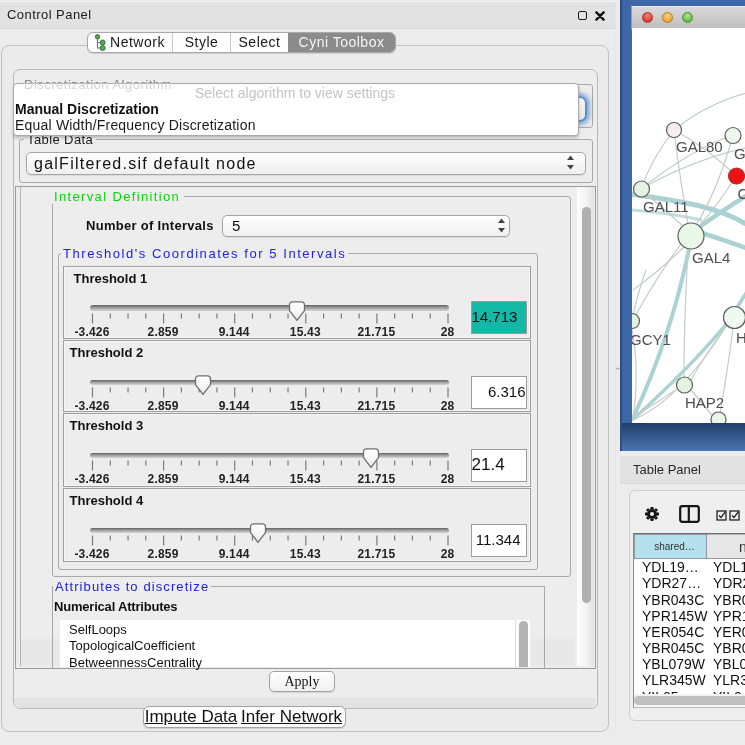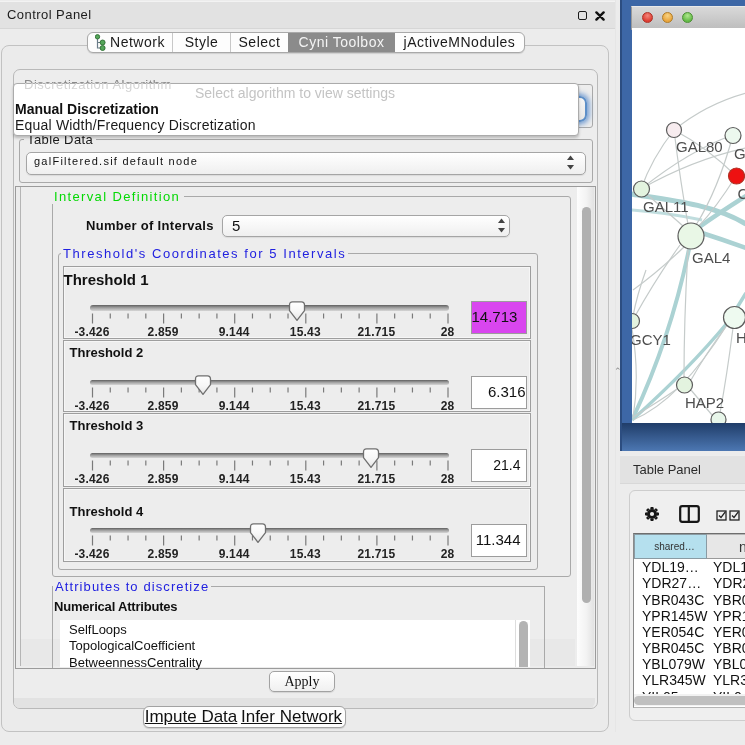--- a/index.html
+++ b/index.html
@@ -20,30 +20,29 @@
 <div class="abs" style="left:87px;top:32px;height:19px;display:flex;border:1px solid #a9a9a9;border-radius:6px;overflow:hidden;background:#fdfdfd;font-size:14px;letter-spacing:0.5px;color:#1a1a1a;box-shadow:0 1px 1px rgba(0,0,0,0.12);">
 <div class="seg" style="width:84px;line-height:19px;"><svg width="11" height="17" viewBox="0 0 11 17" style="vertical-align:-4px;margin-right:4px;">
         <path d="M2.5,3 L2.5,14.5 M2.5,8.5 L7,8.5 M2.5,14 L7,14" stroke="#6a7b88" stroke-width="1.2" fill="none"></path>
         <circle cx="2.5" cy="2.8" r="2.2" fill="#55a65a" stroke="#2c6e31" stroke-width="0.9"></circle>
         <circle cx="7.6" cy="8.5" r="2.5" fill="#55a65a" stroke="#2c6e31" stroke-width="0.9"></circle>
         <circle cx="7.6" cy="14" r="2.5" fill="#55a65a" stroke="#2c6e31" stroke-width="0.9"></circle>
       </svg>Network</div>
 <div class="seg" style="width:57px;line-height:19px;border-left:1px solid #c8c8c8;">Style</div>
 <div class="seg" style="width:57px;line-height:19px;border-left:1px solid #c8c8c8;">Select</div>
 <div class="seg" style="width:107px;line-height:19px;background:#8b8b8b;color:#f4f4f4;">Cyni Toolbox</div>
-<div class="seg" style="width:129px;line-height:19px;">jActiveMNodules</div>
 </div>
 <div class="abs" style="left:13px;top:69px;width:583px;height:638px;border:1px solid #b9b9b9;border-radius:7px;background:#ededed;"></div>
 <div class="abs" style="left:14px;top:697.5px;width:581px;height:10.5px;background:#e2e2e2;border-radius:0 0 6px 6px;"></div>
 <div class="abs" style="left:19px;top:84px;width:572px;height:42px;border:1px solid #a9a9a9;border-radius:3px;"></div>
 <div class="abs" style="left:300px;top:96px;width:283px;height:22px;border-radius:7px;background:linear-gradient(#f6f6f6,#e6e6e6);border:2px solid #5d8fc8;box-shadow:0 0 5px 2.5px rgba(90,140,205,0.8);"></div>
 <div class="abs" style="left:19px;top:139px;width:572px;height:42px;border:1px solid #a9a9a9;border-radius:3px;"></div>
 <div class="abs" style="left:24px;top:132px;font-size:13px;color:#1a1a1a;background:#ededed;padding:0 3px;letter-spacing:0.4px;">Table Data</div>
 <div class="abs" style="left:26px;top:152px;width:558px;height:21px;border:1px solid #a5a5a5;border-radius:5px;background:linear-gradient(#ffffff,#efefef);box-shadow:0 1px 1px rgba(0,0,0,0.08);"></div>
-<div class="abs" style="left:34px;top:155px;font-size:11px;color:#111;letter-spacing:1.25px;">galFiltered.sif default node</div>
+<div class="abs" style="left:34px;top:155px;font-size:16px;color:#111;letter-spacing:1.25px;">galFiltered.sif default node</div>
 <svg class="abs" style="left:566px;top:155px;" width="9" height="15" viewBox="0 0 9 15">
     <path d="M4.5,0.5 L8,5 L1,5 Z" fill="#444"></path>
     <path d="M4.5,14.5 L8,10 L1,10 Z" fill="#444"></path>
   </svg>
 <div class="abs" style="left:15px;top:186px;width:579px;height:481px;border:1px solid #9b9b9b;background:#ececec;"></div>
 <div class="abs" style="left:20px;top:187px;width:556px;height:479px;border-right:1px solid #b5b5b5;border-left:1px solid #b5b5b5;background:#ededed;"></div>
 <div class="abs" style="left:21px;top:639px;width:554px;height:27px;background:#e8e8e8;"></div>
 <div class="abs" style="left:577px;top:187px;width:17px;height:479px;background:linear-gradient(90deg,#fdfdfd,#f3f3f3 55%,#e2e2e2);"></div>
 <div class="abs" style="left:582px;top:207px;width:8.5px;height:396px;background:#b0b0b0;border-radius:4.5px;"></div>
 <div class="abs" style="left:52px;top:196px;width:517px;height:379px;border:1px solid #a9a9a9;border-radius:3px;"></div>
@@ -51,21 +50,21 @@
 <div class="abs" style="left:86px;top:218px;font-size:13px;font-weight:bold;color:#111;letter-spacing:0.3px;">Number of Intervals</div>
 <div class="abs" style="left:222px;top:215px;width:286px;height:20px;border:1px solid #a5a5a5;border-radius:5px;background:linear-gradient(#ffffff,#efefef);box-shadow:0 1px 1px rgba(0,0,0,0.08);"></div>
 <div class="abs" style="left:232px;top:217px;font-size:15px;color:#111;">5</div>
 <svg class="abs" style="left:497px;top:218px;" width="9" height="15" viewBox="0 0 9 15">
     <path d="M4.5,0.5 L8,5 L1,5 Z" fill="#444"></path>
     <path d="M4.5,14.5 L8,10 L1,10 Z" fill="#444"></path>
   </svg>
 <div class="abs" style="left:58px;top:253px;width:478px;height:315px;border:1px solid #a9a9a9;border-radius:3px;"></div>
 <div class="abs" style="left:61px;top:246px;font-size:13px;color:#2121e0;background:#ededed;padding:0 2px;letter-spacing:1.55px;">Threshold's Coordinates for 5 Intervals</div>
 <div class="abs" style="left:62.5px;top:265.5px;width:466px;height:71px;border:1px solid #9e9e9e;box-shadow:inset 0 0 0 1px #f6f6f6;background:#ededed;">
-    <div class="abs" style="left:0;top:4px;font-size:15px;font-weight:bold;color:#111;">Threshold 1</div>
+    <div class="abs" style="left:10px;top:4px;font-size:13px;font-weight:bold;color:#111;">Threshold 1</div>
     <div class="abs" style="left:26.5px;top:38.5px;width:359px;height:5.5px;border-radius:3px;background:linear-gradient(#5f5f5f,#9f9f9f 45%,#d6d6d6);"></div>
     <svg class="abs" style="left:0;top:46px;" width="420" height="12" viewBox="0 0 420 12">
       <line x1="28.50" y1="0.5" x2="28.50" y2="10.5" stroke="#7a7a7a" stroke-width="1.2"></line>
       <line x1="46.27" y1="0.5" x2="46.27" y2="5.5" stroke="#7a7a7a" stroke-width="1.2"></line>
       <line x1="64.05" y1="0.5" x2="64.05" y2="5.5" stroke="#7a7a7a" stroke-width="1.2"></line>
       <line x1="81.82" y1="0.5" x2="81.82" y2="5.5" stroke="#7a7a7a" stroke-width="1.2"></line>
       <line x1="99.60" y1="0.5" x2="99.60" y2="10.5" stroke="#7a7a7a" stroke-width="1.2"></line>
       <line x1="117.38" y1="0.5" x2="117.38" y2="5.5" stroke="#7a7a7a" stroke-width="1.2"></line>
       <line x1="135.15" y1="0.5" x2="135.15" y2="5.5" stroke="#7a7a7a" stroke-width="1.2"></line>
       <line x1="152.92" y1="0.5" x2="152.92" y2="5.5" stroke="#7a7a7a" stroke-width="1.2"></line>
@@ -92,21 +91,21 @@
     <svg class="abs" style="left:224.75px;top:34px;" width="18" height="21" viewBox="0 0 18 21">
       <path d="M1.5,4 Q1.5,0.8 4.6,0.8 L13.4,0.8 Q16.5,0.8 16.5,4 L16.5,9.6 L9,19.4 L1.5,9.6 Z" fill="url(#thg1)" stroke="#6f6f6f" stroke-width="1.3" stroke-linejoin="round"></path>
       <defs>
         <linearGradient id="thg1" x1="0" y1="0" x2="0" y2="1">
           <stop offset="0" stop-color="#ffffff"></stop>
           <stop offset="0.55" stop-color="#f6f6f6"></stop>
           <stop offset="1" stop-color="#e4e4e4"></stop>
         </linearGradient>
       </defs>
     </svg>
-    <div class="abs" style="left:407px;top:34.5px;width:56px;height:33px;box-sizing:border-box;background:#d946ef;border:1.5px solid #9c9c9c;font-size:15px;color:#111;text-align:right;line-height:30px;padding-right:13px;">14.713</div>
+    <div class="abs" style="left:407px;top:34.5px;width:56px;height:33px;box-sizing:border-box;background:#14b8a6;border:1.5px solid #9c9c9c;font-size:15px;color:#111;text-align:right;line-height:30px;padding-right:13px;">14.713</div>
   </div>
 <div class="abs" style="left:62.5px;top:340px;width:466px;height:70px;border:1px solid #9e9e9e;box-shadow:inset 0 0 0 1px #f6f6f6;background:#ededed;">
     <div class="abs" style="left:6px;top:4px;font-size:13px;font-weight:bold;color:#111;">Threshold 2</div>
     <div class="abs" style="left:26.5px;top:38.5px;width:359px;height:5.5px;border-radius:3px;background:linear-gradient(#5f5f5f,#9f9f9f 45%,#d6d6d6);"></div>
     <svg class="abs" style="left:0;top:46px;" width="420" height="12" viewBox="0 0 420 12">
       <line x1="28.50" y1="0.5" x2="28.50" y2="10.5" stroke="#7a7a7a" stroke-width="1.2"></line>
       <line x1="46.27" y1="0.5" x2="46.27" y2="5.5" stroke="#7a7a7a" stroke-width="1.2"></line>
       <line x1="64.05" y1="0.5" x2="64.05" y2="5.5" stroke="#7a7a7a" stroke-width="1.2"></line>
       <line x1="81.82" y1="0.5" x2="81.82" y2="5.5" stroke="#7a7a7a" stroke-width="1.2"></line>
       <line x1="99.60" y1="0.5" x2="99.60" y2="10.5" stroke="#7a7a7a" stroke-width="1.2"></line>
@@ -180,24 +179,24 @@
     <svg class="abs" style="left:298.75px;top:34px;" width="18" height="21" viewBox="0 0 18 21">
       <path d="M1.5,4 Q1.5,0.8 4.6,0.8 L13.4,0.8 Q16.5,0.8 16.5,4 L16.5,9.6 L9,19.4 L1.5,9.6 Z" fill="url(#thg3)" stroke="#6f6f6f" stroke-width="1.3" stroke-linejoin="round"></path>
       <defs>
         <linearGradient id="thg3" x1="0" y1="0" x2="0" y2="1">
           <stop offset="0" stop-color="#ffffff"></stop>
           <stop offset="0.55" stop-color="#f6f6f6"></stop>
           <stop offset="1" stop-color="#e4e4e4"></stop>
         </linearGradient>
       </defs>
     </svg>
-    <div class="abs" style="left:407px;top:34.5px;width:56px;height:33px;box-sizing:border-box;background:#fff;border:1.5px solid #9c9c9c;font-size:14px;color:#111;text-align:right;line-height:30px;padding-right:5px;">21.4</div>
+    <div class="abs" style="left:407px;top:34.5px;width:56px;height:33px;box-sizing:border-box;background:#fff;border:1.5px solid #9c9c9c;font-size:17px;color:#111;text-align:right;line-height:30px;padding-right:23px;">21.4</div>
   </div>
 <div class="abs" style="left:62.5px;top:488px;width:466px;height:72px;border:1px solid #9e9e9e;box-shadow:inset 0 0 0 1px #f6f6f6;background:#ededed;">
-    <div class="abs" style="left:6px;top:15px;font-size:13px;font-weight:bold;color:#111;">Threshold 4</div>
+    <div class="abs" style="left:6px;top:4px;font-size:13px;font-weight:bold;color:#111;">Threshold 4</div>
     <div class="abs" style="left:26.5px;top:38.5px;width:359px;height:5.5px;border-radius:3px;background:linear-gradient(#5f5f5f,#9f9f9f 45%,#d6d6d6);"></div>
     <svg class="abs" style="left:0;top:46px;" width="420" height="12" viewBox="0 0 420 12">
       <line x1="28.50" y1="0.5" x2="28.50" y2="10.5" stroke="#7a7a7a" stroke-width="1.2"></line>
       <line x1="46.27" y1="0.5" x2="46.27" y2="5.5" stroke="#7a7a7a" stroke-width="1.2"></line>
       <line x1="64.05" y1="0.5" x2="64.05" y2="5.5" stroke="#7a7a7a" stroke-width="1.2"></line>
       <line x1="81.82" y1="0.5" x2="81.82" y2="5.5" stroke="#7a7a7a" stroke-width="1.2"></line>
       <line x1="99.60" y1="0.5" x2="99.60" y2="10.5" stroke="#7a7a7a" stroke-width="1.2"></line>
       <line x1="117.38" y1="0.5" x2="117.38" y2="5.5" stroke="#7a7a7a" stroke-width="1.2"></line>
       <line x1="135.15" y1="0.5" x2="135.15" y2="5.5" stroke="#7a7a7a" stroke-width="1.2"></line>
       <line x1="152.92" y1="0.5" x2="152.92" y2="5.5" stroke="#7a7a7a" stroke-width="1.2"></line>

